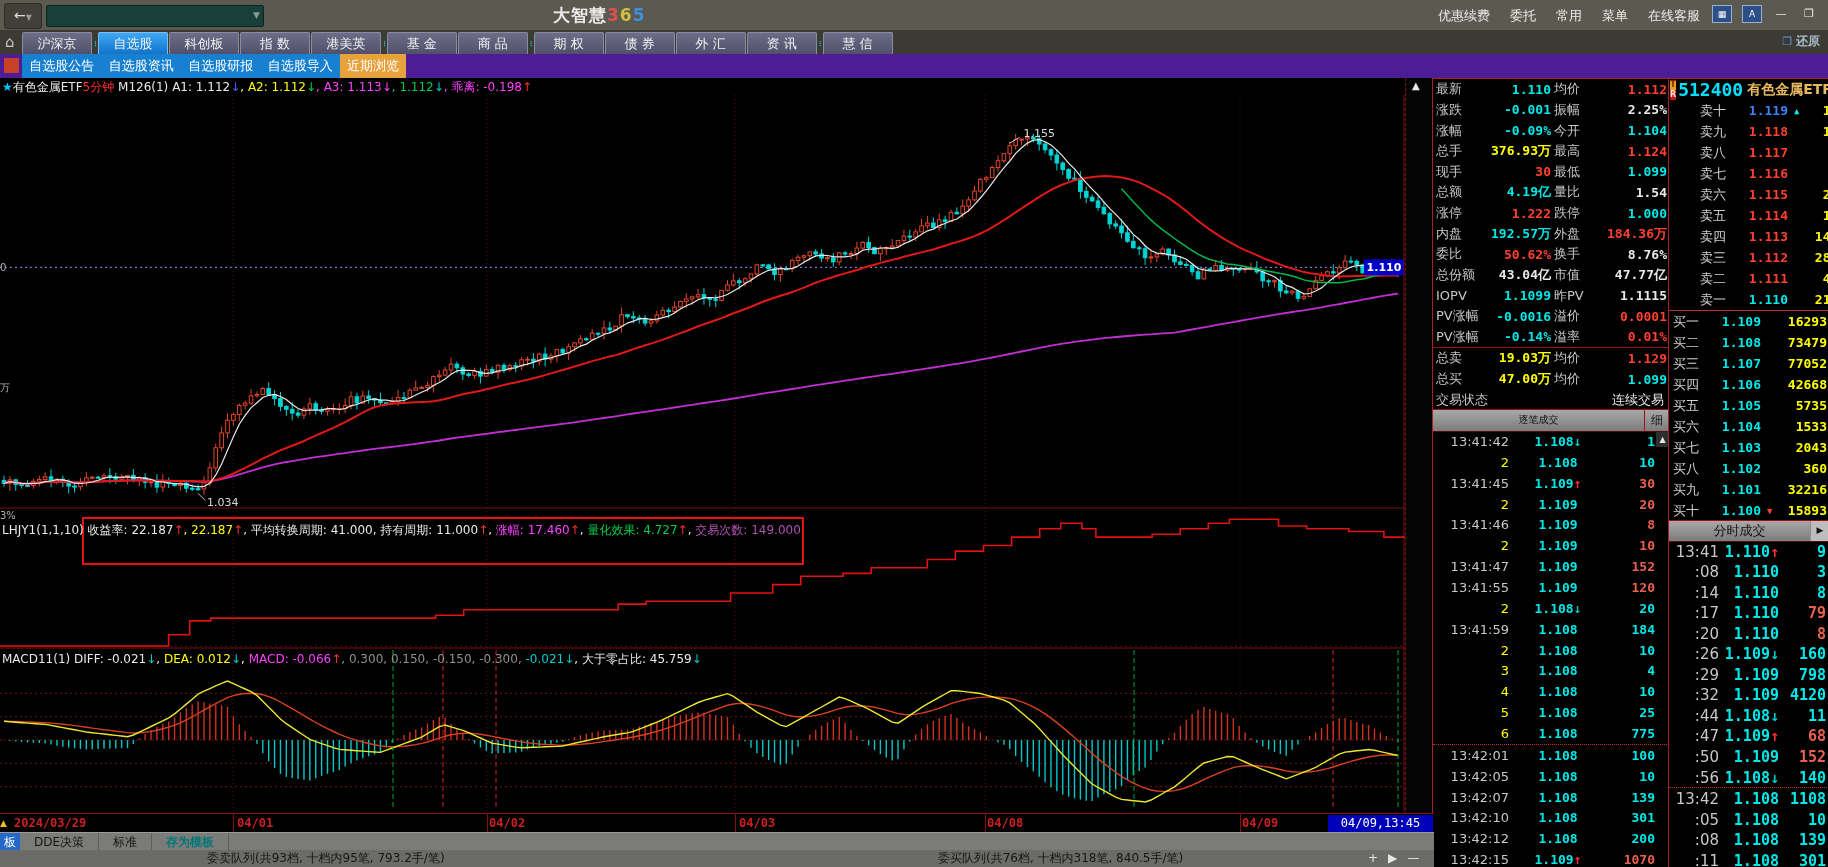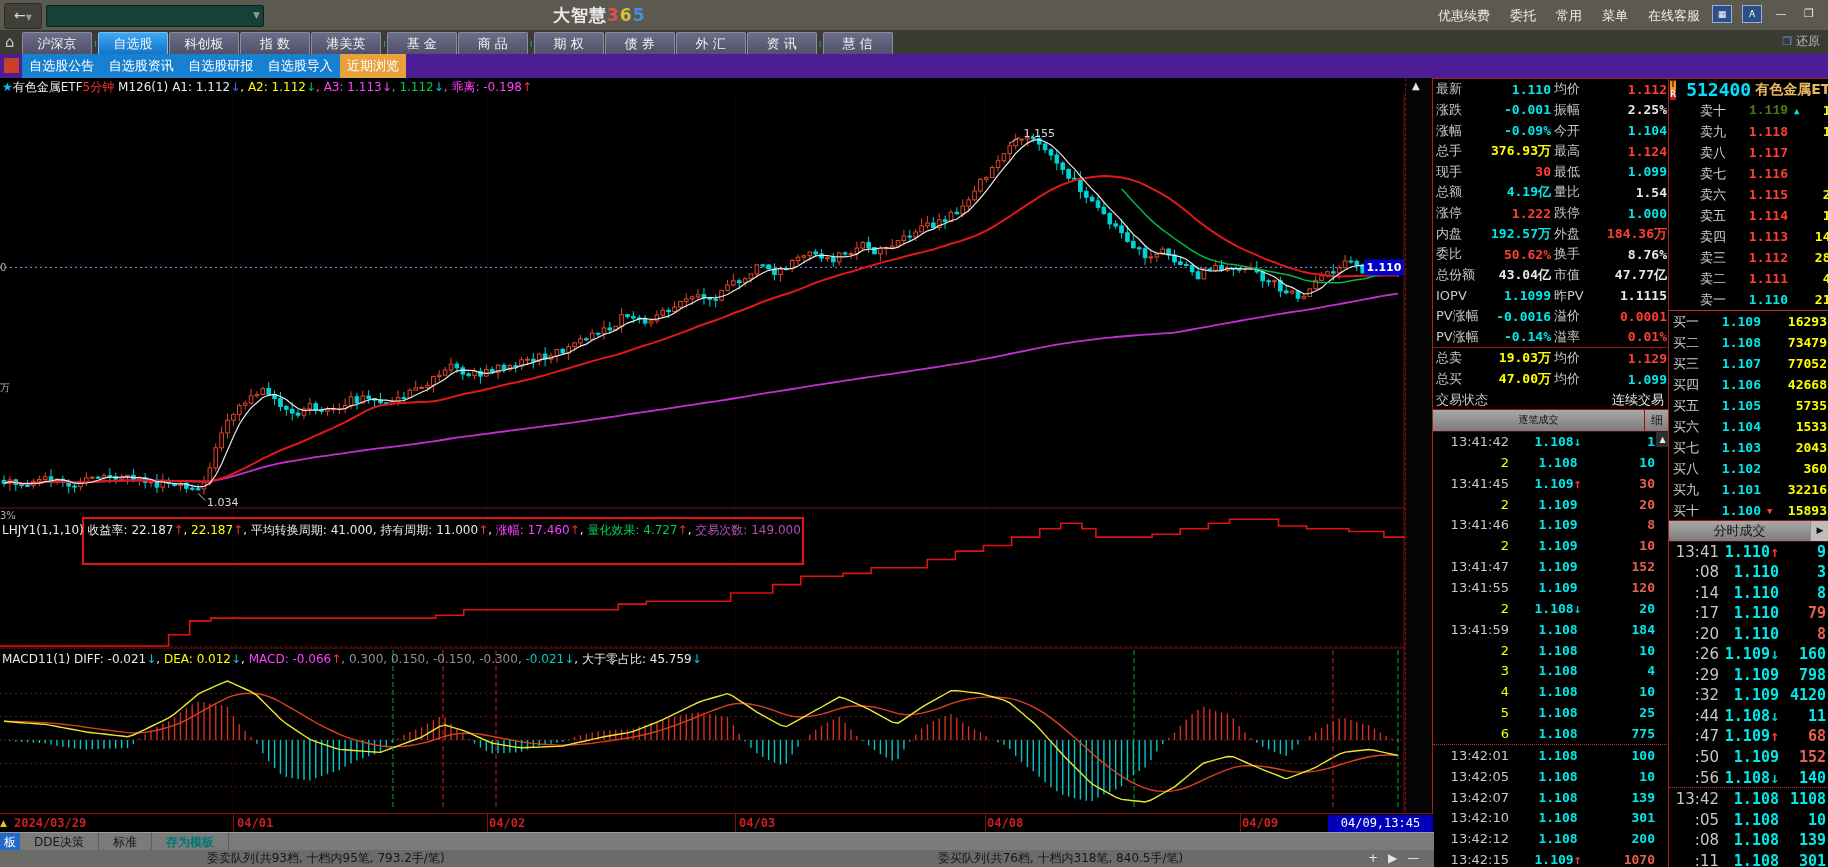--- a/index.html
+++ b/index.html
@@ -23,21 +23,21 @@
 
   
   #tabrow{left:0;top:30px;width:1828px;height:24px;background:#3b3a33;}
   #home-icon{left:5px;top:3px;color:#c9c9c9;font-size:15px;}
   #navtabs{left:22px;top:1px;display:flex;align-items:flex-end;height:23px;}
   .navtab{height:21px;line-height:21px;min-width:56px;padding:0 6px;margin-right:1px;text-align:center;
           color:#f2f2f2;font-size:13px;background:linear-gradient(#6d6d88,#50506a);
           border:1px solid #8b8ba6;border-bottom:none;border-radius:2px 2px 0 0;}
   .navtab.active{background:linear-gradient(#3fa8f4,#1173c9);border-color:#7cc0ee;}
   .tabsep{color:#00e0e0;font-size:9px;line-height:21px;margin:0 1px;}
-  #restore-chip{right:8px;top:3px;position:absolute;font-size:12px;color:#a9bccd;}
+  #restore-chip{right:8px;top:3px;position:absolute;font-size:12px;color:#a9bccd;font-weight:bold;}
   #restore-chip .ic{color:#5a9ae0;margin-right:4px;font-size:11px;}
 
   
   #subnav{left:0;top:54px;width:1828px;height:24px;background:#4c1d95;}
   #subnav-square{left:4px;top:4px;width:15px;height:15px;background:#c84028;}
   #subnav-strip{left:22px;top:0;height:24px;width:318px;background:#1780d0;display:flex;}
   .subnav-item{flex:1;text-align:center;line-height:24px;font-size:13px;color:#fff;}
   #subnav-hl{left:340px;top:0;width:66px;height:24px;background:#e8a23c;color:#fff;font-size:13px;
              text-align:center;line-height:24px;}
 
@@ -75,21 +75,21 @@
   .t-vol{flex:1;text-align:right;padding-right:14px;}
   #tick-scroll{position:absolute;right:0;top:353px;width:13px;height:15px;background:#2e2e2e;color:#e8e8e8;
                font-size:8px;text-align:center;line-height:15px;}
 
   
   #order-panel{left:1668px;top:78px;width:160px;height:789px;background:#000;border-left:1px solid #a82020;border-top:1px solid #a82020;}
   #ob-header{position:absolute;left:0;top:0;width:160px;height:21px;display:flex;align-items:center;overflow:hidden;}
   #ob-badge{width:11px;height:20px;margin-left:1px;display:flex;flex-direction:column;}
   #ob-badge .bt{flex:1;background:#e8a020;color:#7a2000;font-size:8px;font-weight:bold;text-align:center;line-height:10px;}
   #ob-badge .br{flex:1;background:#c01818;color:#ffe8d8;font-size:8px;font-weight:bold;text-align:center;line-height:10px;}
-  #ob-code{color:#00e0ff;font-size:18px;font-weight:bold;margin-left:10px;}
+  #ob-code{color:#00e0ff;font-size:18px;font-weight:bold;margin-left:2px;}
   #ob-name{color:#e8b860;font-size:14px;font-weight:bold;margin-left:4px;white-space:nowrap;}
   #ob-sells{position:absolute;left:0;top:21px;width:160px;margin-left:27px;}
   #ob-buys{position:absolute;left:0;top:231px;width:160px;border-top:1px solid #c03030;}
   .ob-row{display:flex;height:21px;align-items:center;font-size:13px;}
   .ob-lab{width:36px;padding-left:4px;color:#cfcfcf;}
   .ob-price{width:52px;text-align:right;font-weight:bold;}
   .ob-vol{flex:1;display:flex;justify-content:flex-end;align-items:center;padding-right:2px;
           color:#ffff00;font-weight:bold;}
   .ob-vol .marker{margin-right:auto;font-size:9px;margin-left:6px;}
   #ts-header{position:absolute;left:0;top:441px;width:160px;height:20px;background:linear-gradient(#a8a8a8,#7c7c7c);
@@ -1159,21 +1159,21 @@
       <span id="ob-badge">
           <span class="bt">T</span>
           <span class="br">R</span>
         </span>
       <span id="ob-code" class="num">512400</span>
       <span id="ob-name">有色金属ETF</span>
     </div>
     <div id="ob-sells">
         <div class="ob-row">
           <span class="ob-lab">卖十</span>
-          <span class="ob-price num" style="color: #4d7c0f; font-family: Liberation Mono, monospace;">1.119</span>
+          <span class="ob-price num" style="color: #3b82f6;">1.119</span>
           <span class="ob-vol num">
             <span class="marker" style="color: rgb(0, 232, 232);">▲</span>
             <span>1367</span>
           </span>
         </div>
         <div class="ob-row">
           <span class="ob-lab">卖九</span>
           <span class="ob-price num" style="color: rgb(255, 64, 48);">1.118</span>
           <span class="ob-vol num">
             <span>1009</span>

